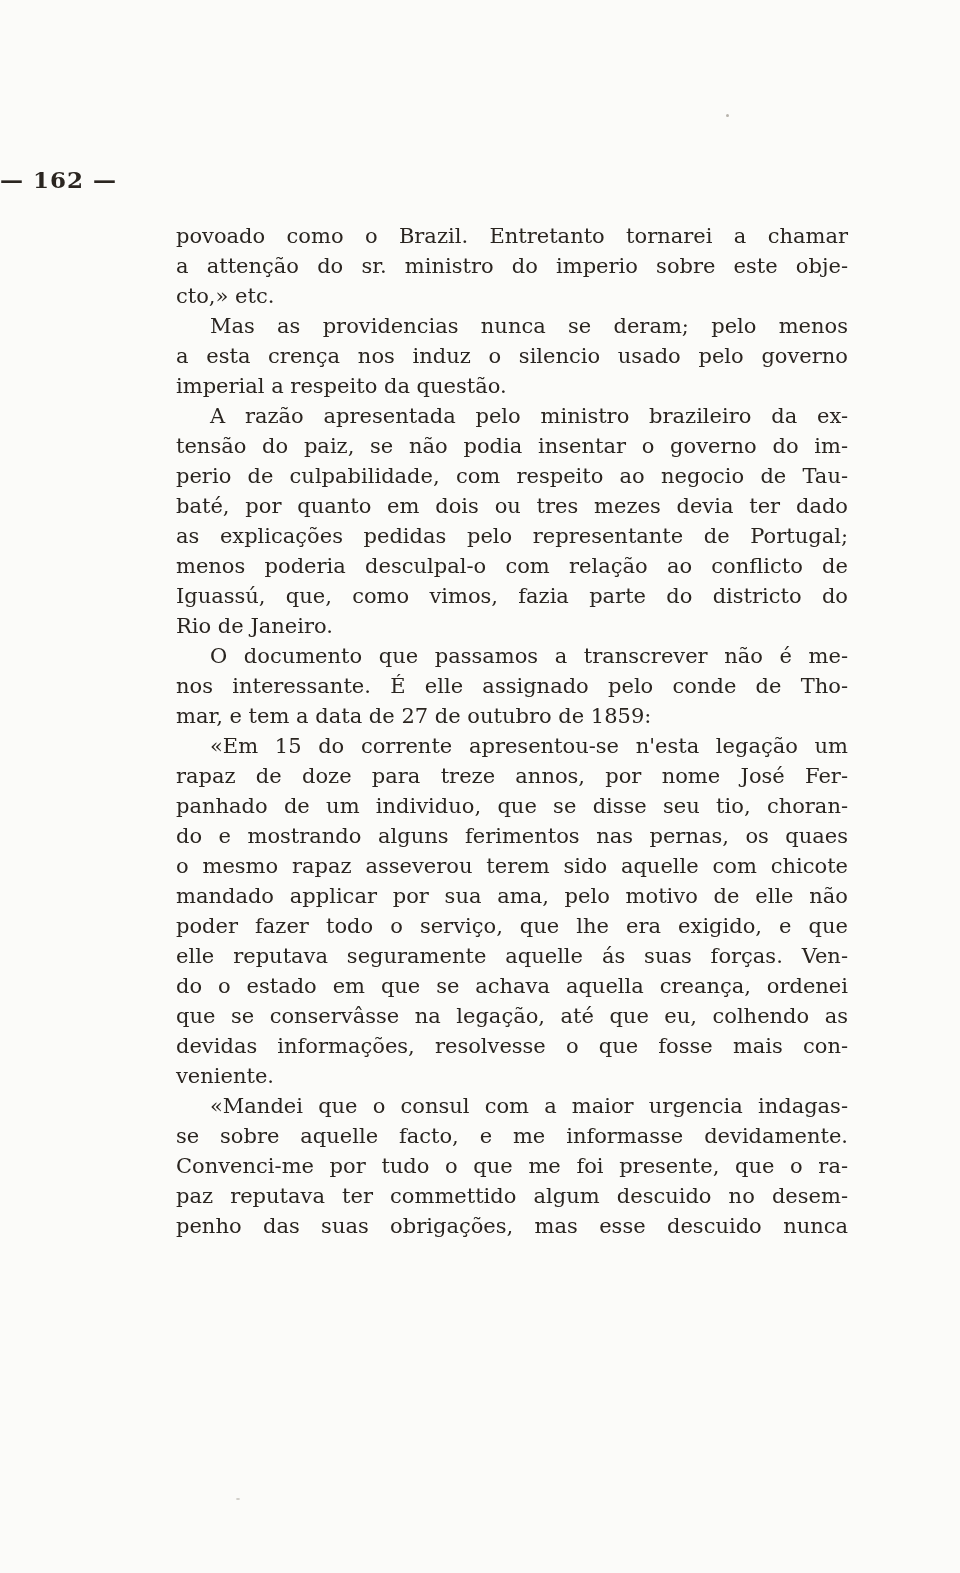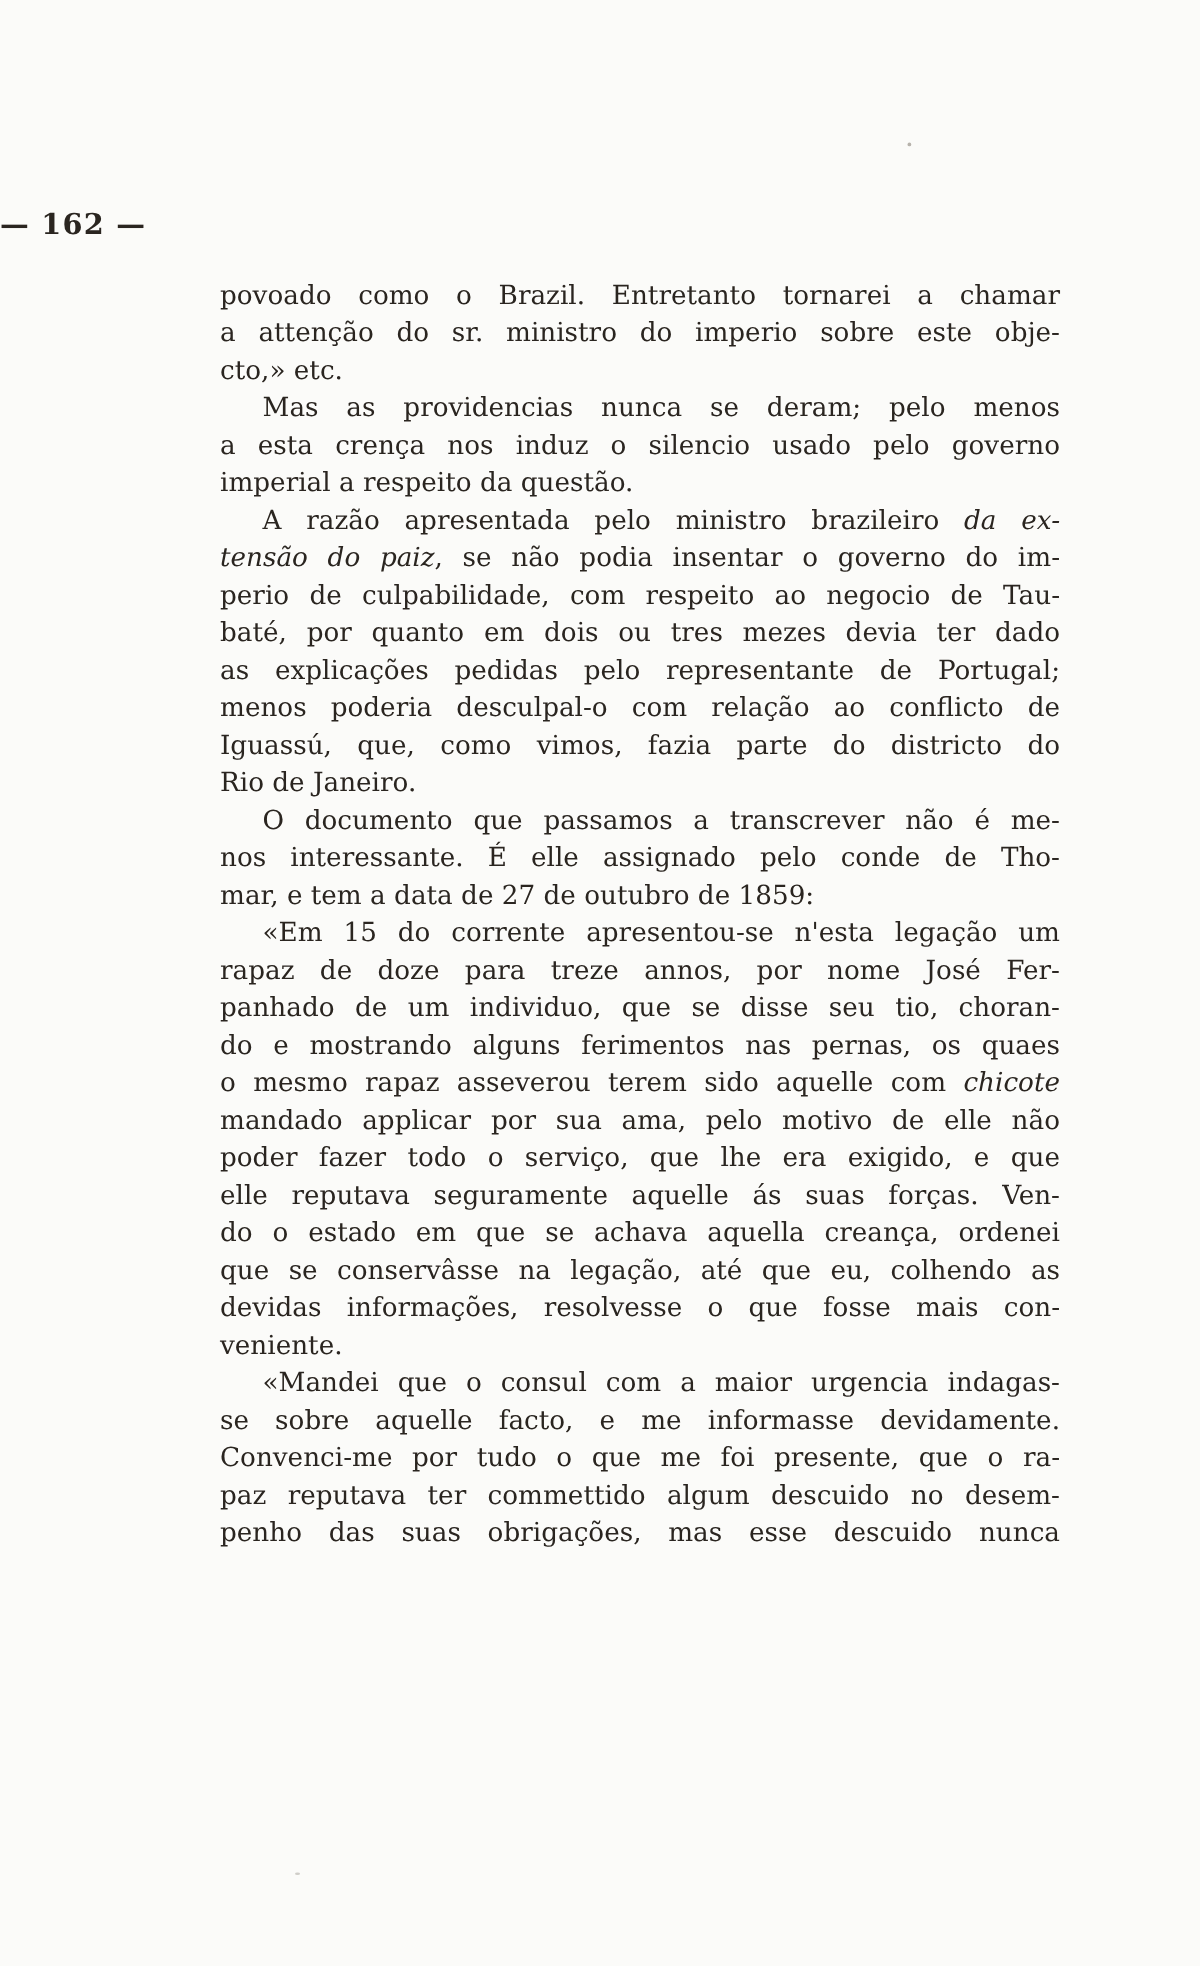--- a/index.html
+++ b/index.html
@@ -45,21 +45,20 @@
     text-align: justify;
     text-align-last: justify;
   }
   .line.last {
     text-align-last: left;
   }
   .line.indent {
     text-indent: 34px;
   }
   .italic {
-    font-style: italic;
   }
   .speck {
     position: absolute;
     background: #9a948c;
     border-radius: 50%;
     opacity: 0.7;
   }
   .speck.top {
     left: 726px;
     top: 114px;

